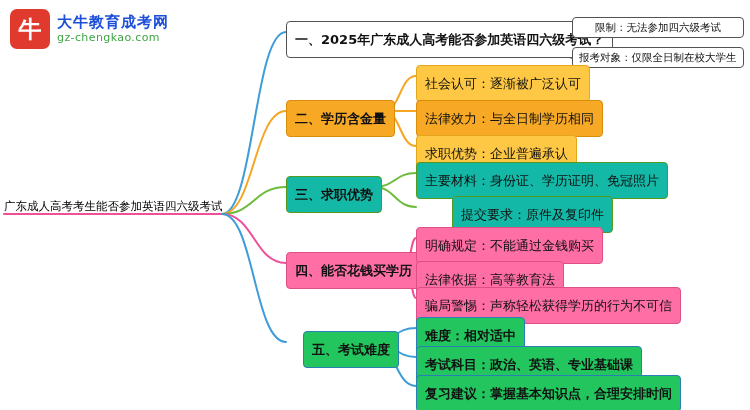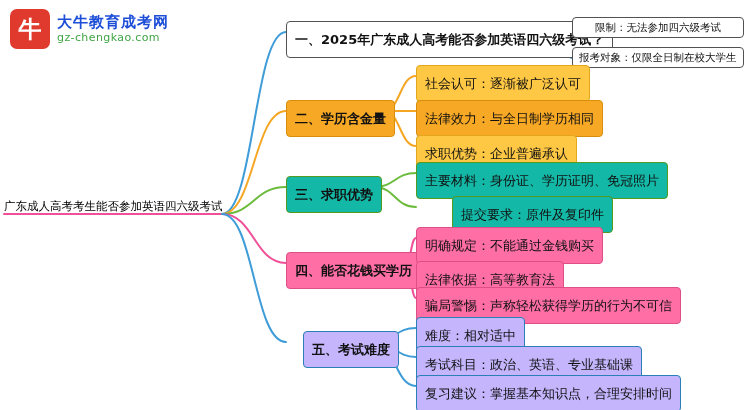--- a/index.html
+++ b/index.html
@@ -25,21 +25,21 @@
   .title{font-weight:600;}
   .root{
     left:4px;top:199px;padding:0;border:none;border-radius:0;
     font-size:11.5px;font-weight:400;color:#000;background:transparent;
   }
   .white {background:#ffffff;border-color:#525252;}
   .orange{background:#F7A825;border-color:#D98E0B;}
   .yellow{background:#FFC844;border-color:#E3A71C;}
   .green {background:#14b8a6;border-color:#55991F;}
   .pink  {background:#FF6EA5;border-color:#DD4F86;}
-  .blue  {background:#c4b5fd;border-color:#2B7FB8;}
+  .blue  {background:#22c55e;border-color:#2B7FB8;font-weight:bold;}
 
   .b1{left:286px;top:21px;}
   .b2{left:286px;top:100px;}
   .b3{left:286px;top:176px;}
   .b4{left:286px;top:252px;}
   .b5{left:303px;top:331px;}
 
   .b1c1{left:572px;top:17px;font-size:10.5px;padding:2px 22px;}
   .b1c2{left:572px;top:47px;font-size:10.5px;padding:2px 6px;}
   .b2c1{left:416px;top:65px;}

